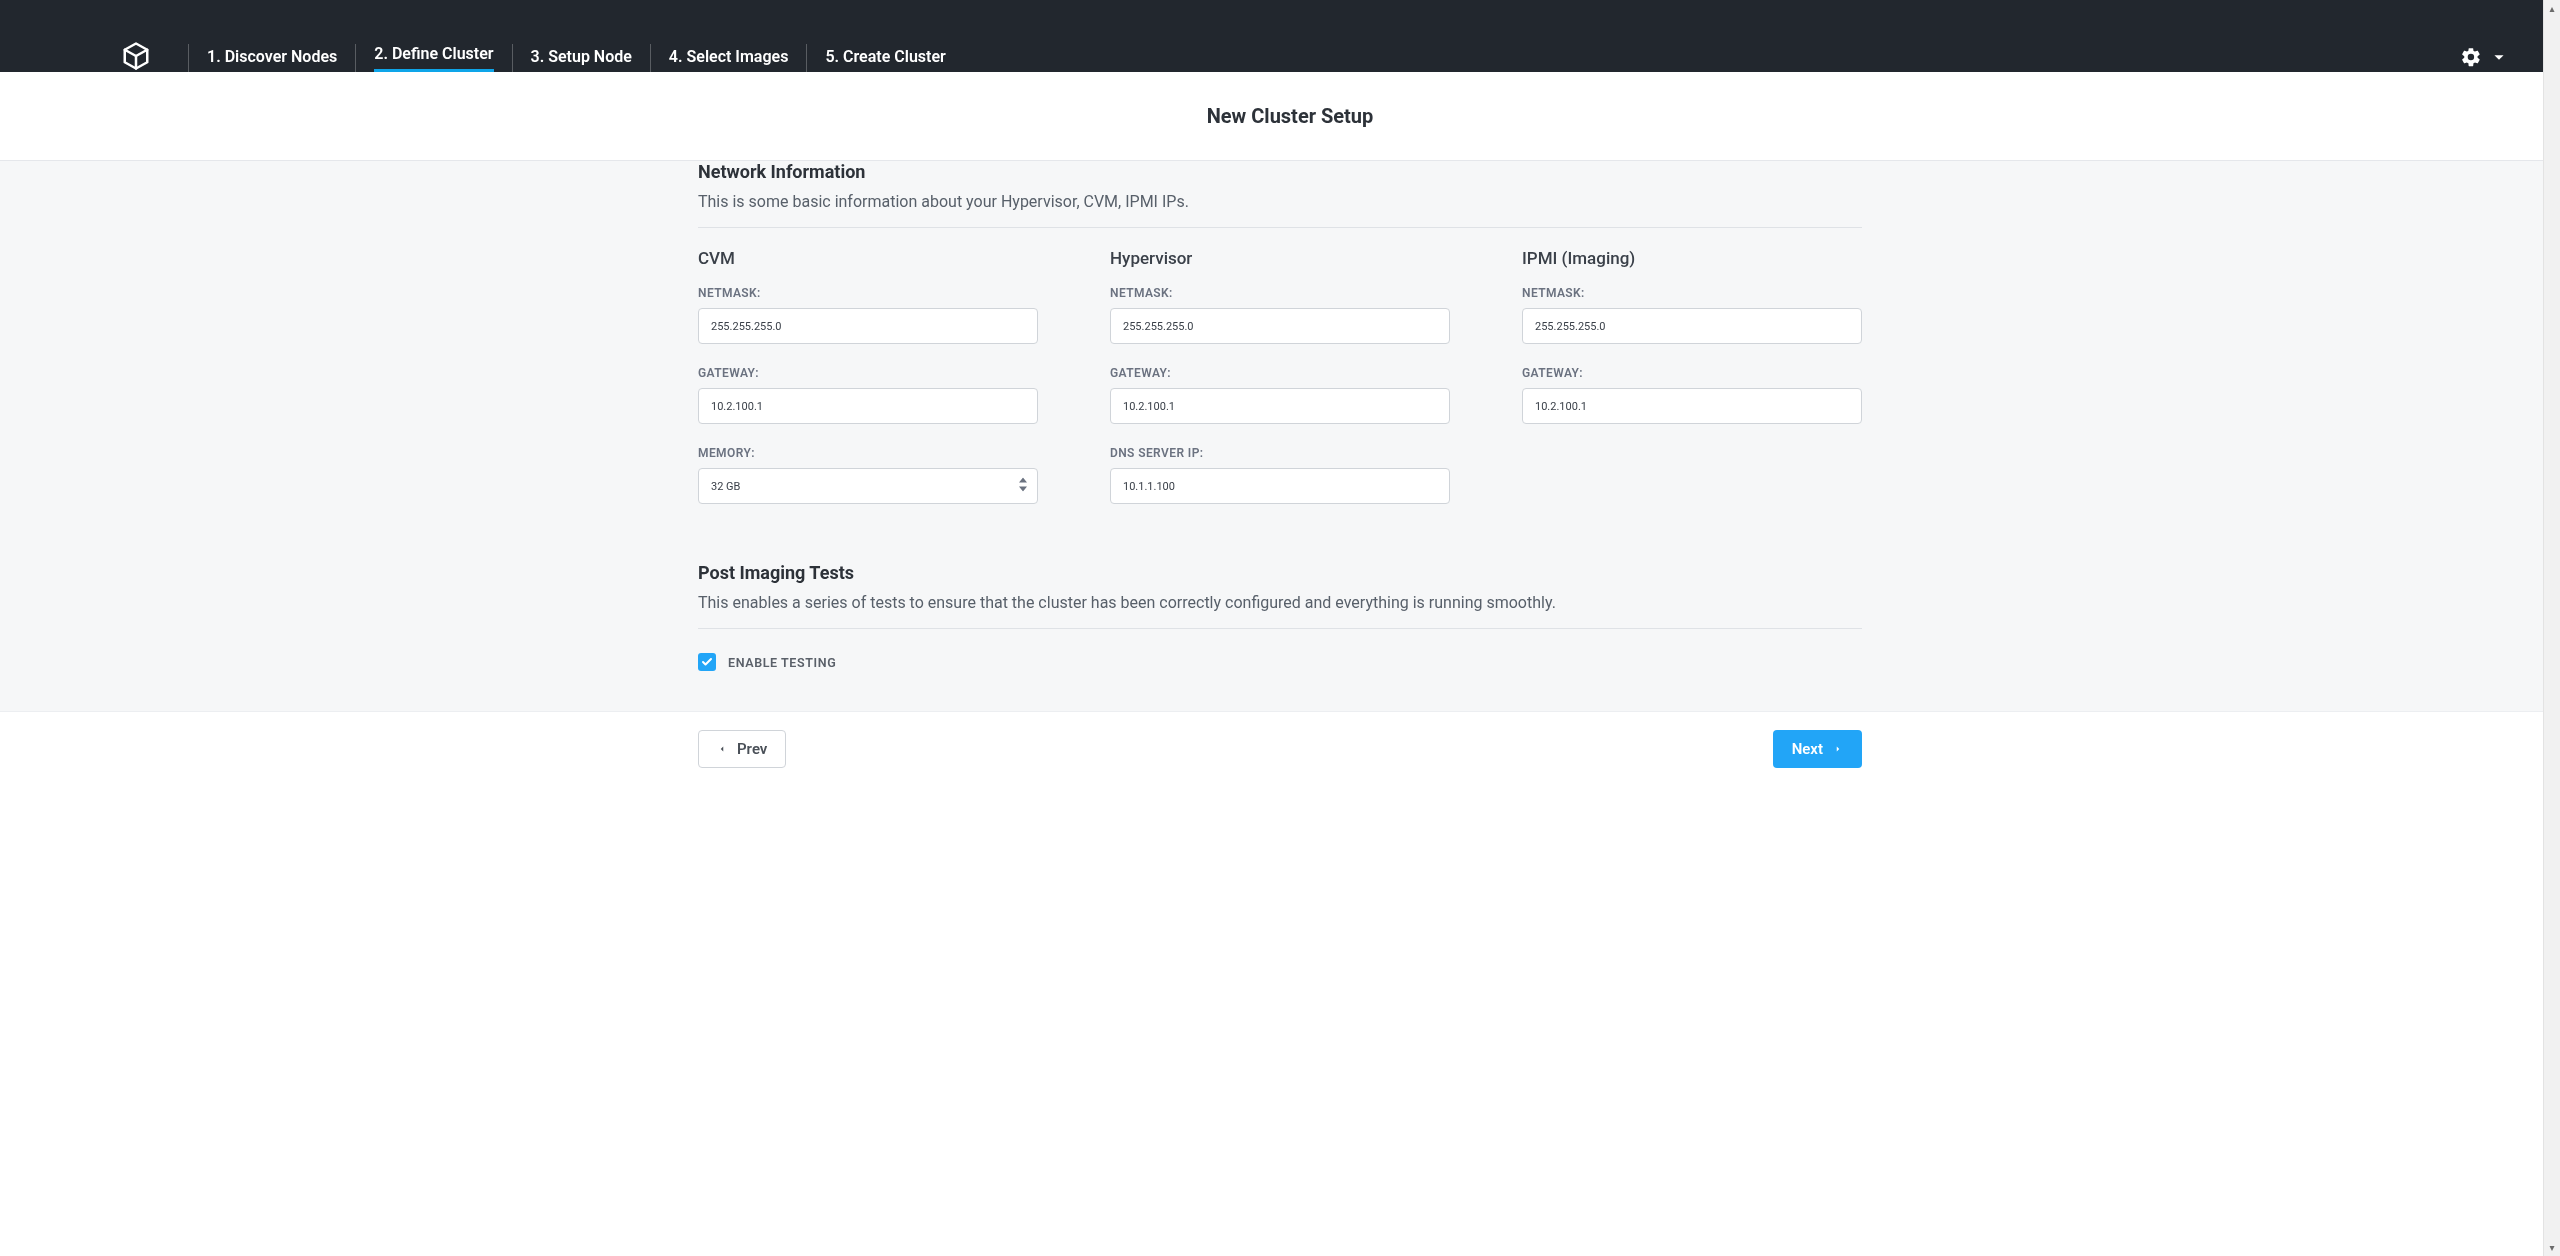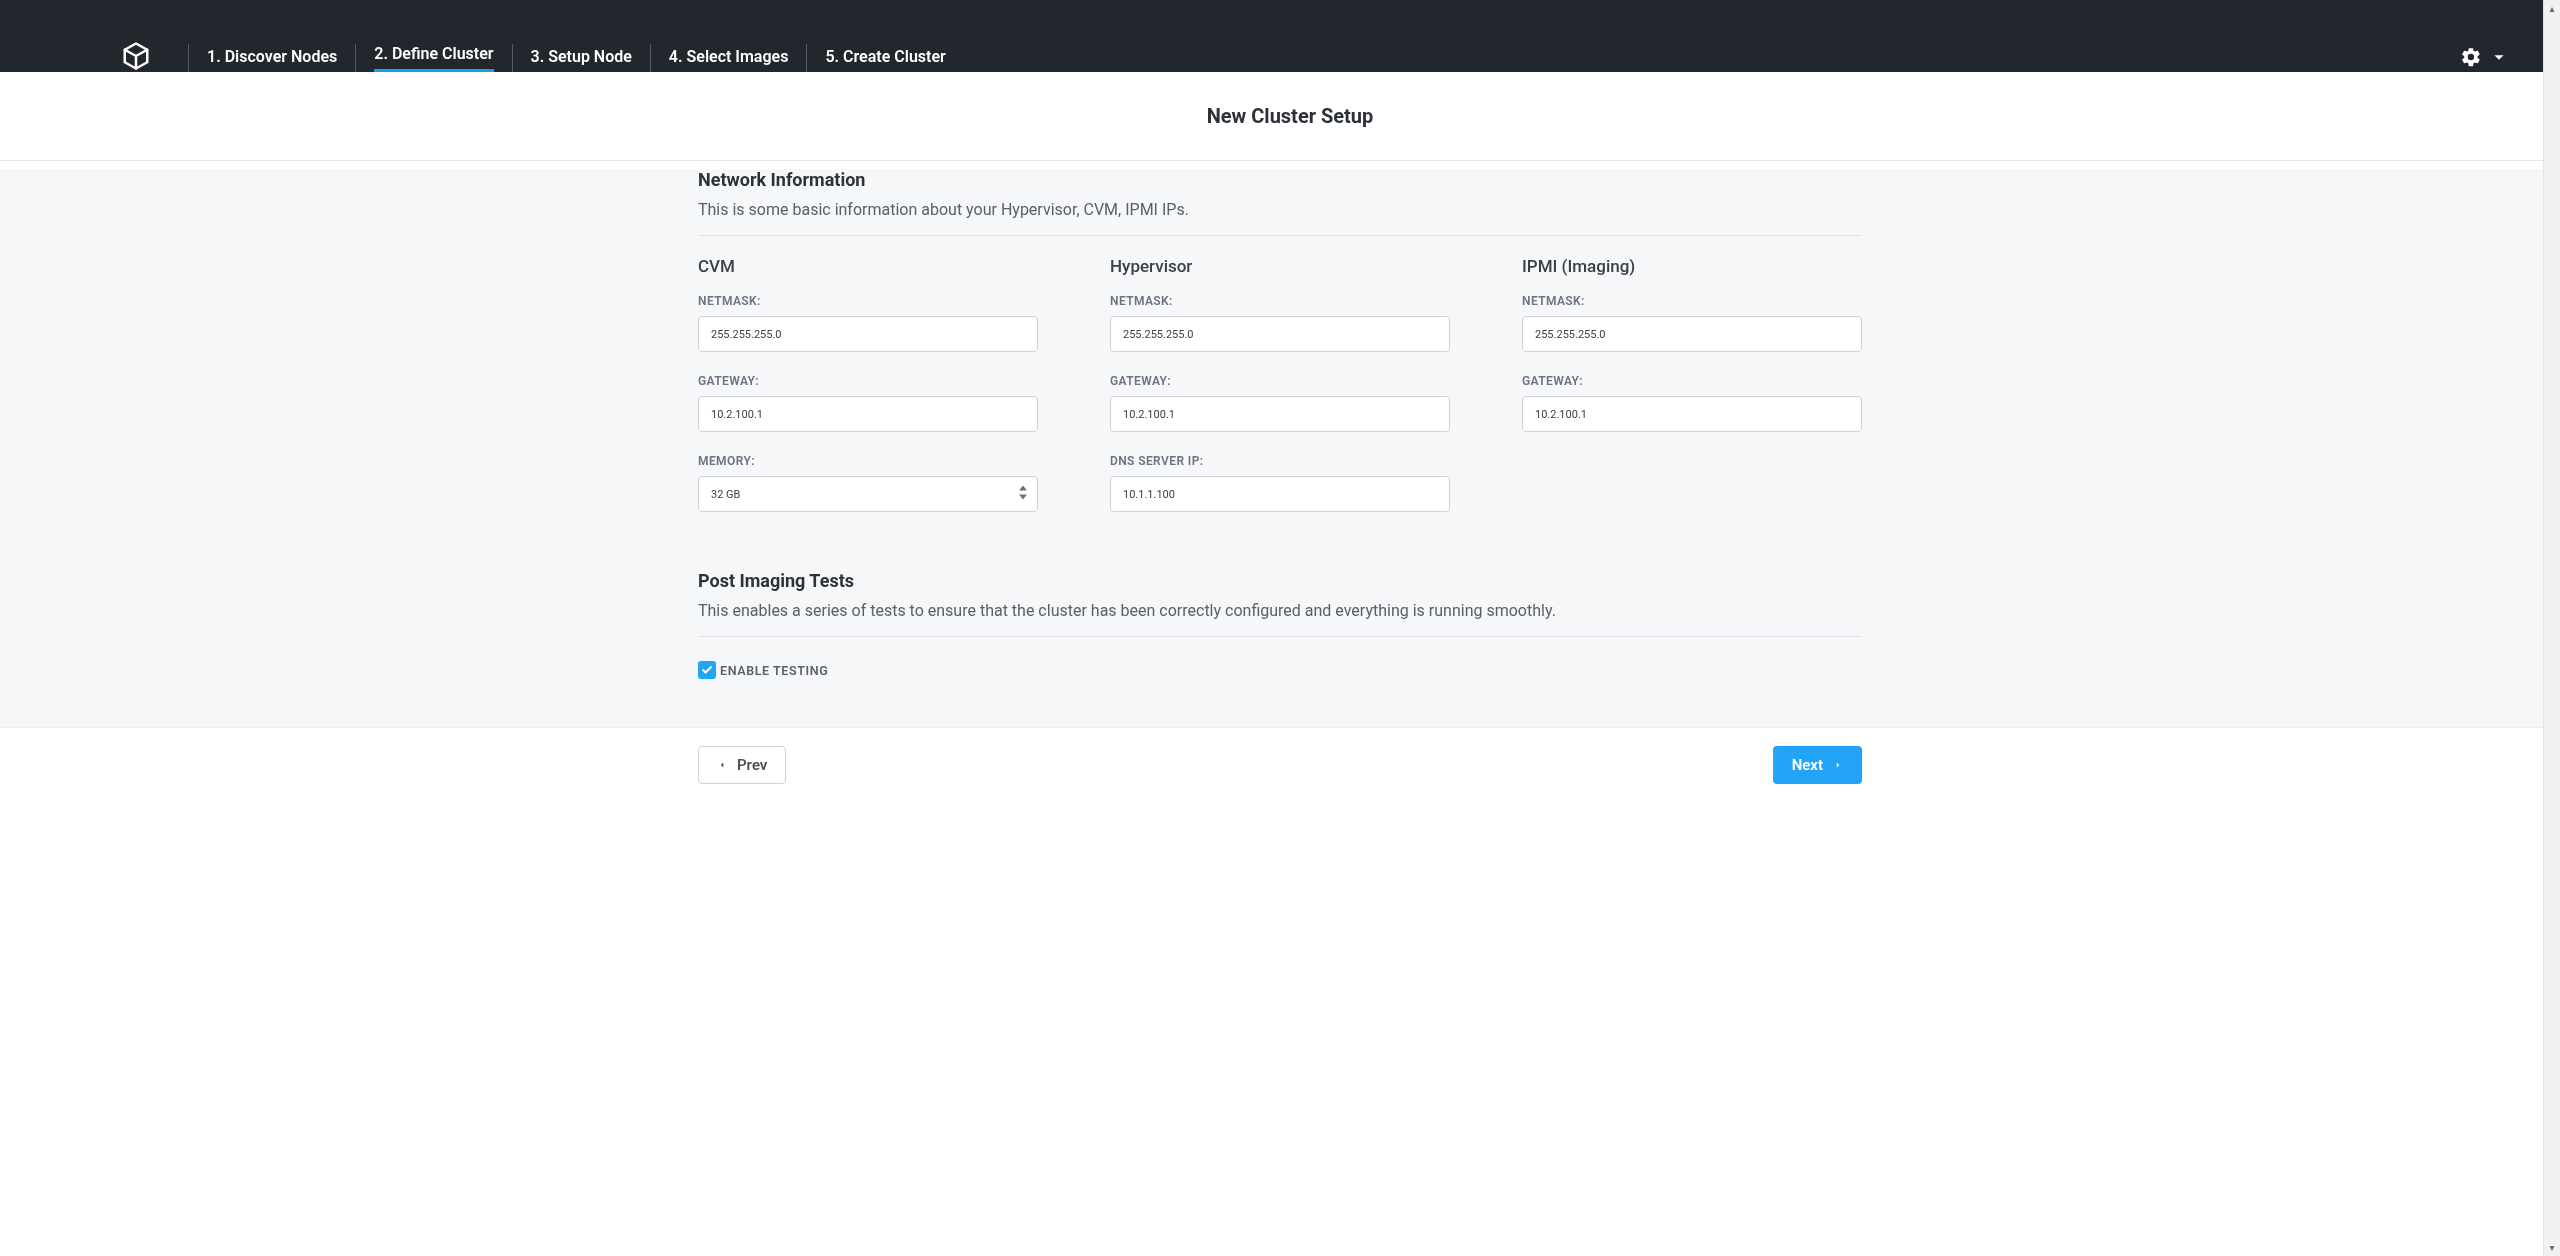--- a/index.html
+++ b/index.html
@@ -91,21 +91,21 @@
 }
 
 
 .content-wrap {
   background: #f6f7f8;
   padding: 0 0 40px 0;
 }
 
 .content-inner {
   max-width: 1180px;
-  margin: 8px auto;
+  margin: 0 auto;
   padding: 0 8px;
 }
 
 .section-title {
   font-size: 18px;
   font-weight: 700;
   color: #2d3239;
   margin-top: 0;
 }
 
@@ -174,21 +174,21 @@
   color: #6b7280;
 }
 
 .post-tests {
   margin-top: 36px;
 }
 
 .checkbox-row {
   display: flex;
   align-items: center;
-  gap: 4px;
+  gap: 12px;
   margin-top: 24px;
 }
 
 .checkbox {
   width: 18px;
   height: 18px;
   border-radius: 3px;
   background: #22a5f7;
   display: flex;
   align-items: center;

